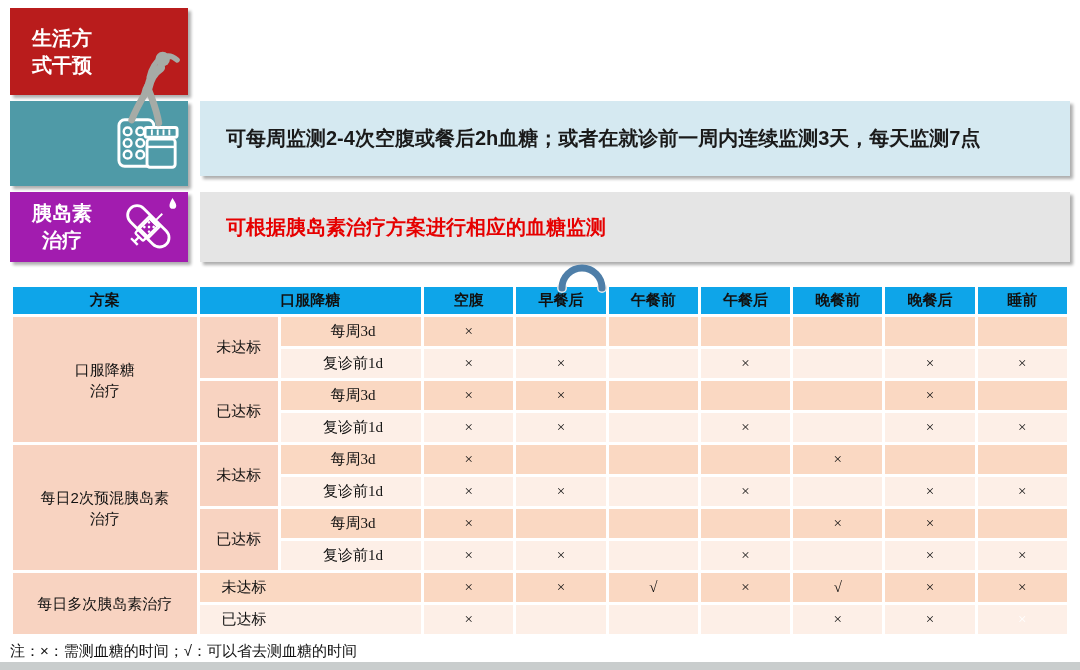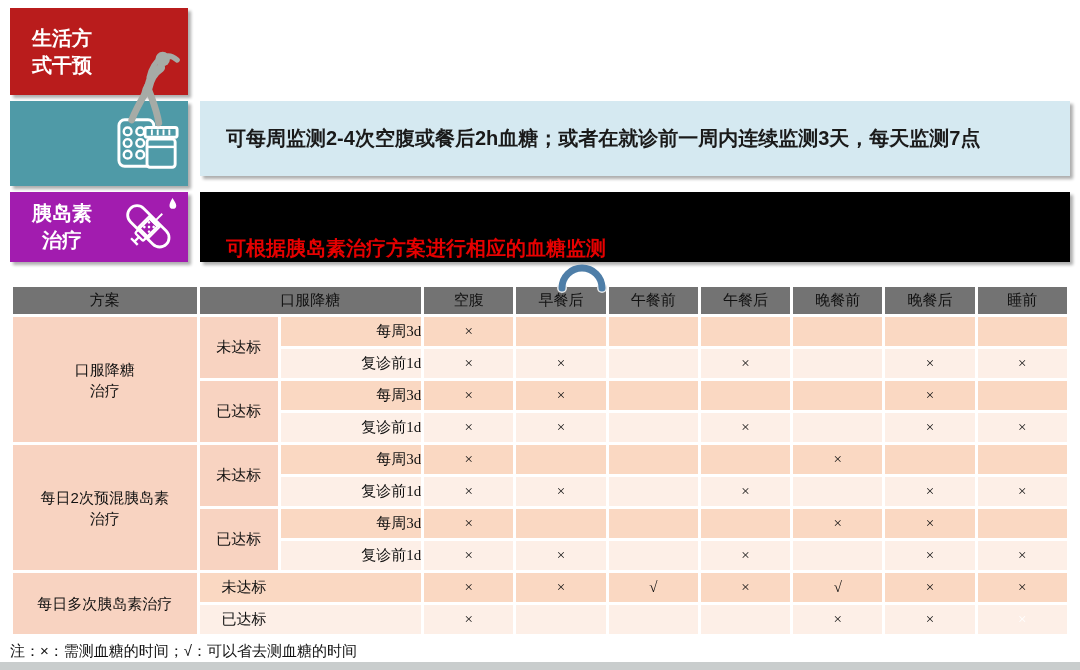--- a/index.html
+++ b/index.html
@@ -13,42 +13,42 @@
                box-shadow:3px 3px 3px rgba(0,0,0,0.32); }
   .label-box .pre { white-space:pre-line; text-align:center; display:inline-block; }
   .box-green { background:#b91c1c; height:87px; }
   .box-teal  { background:#4F9AA7; height:85px; }
   .box-red   { background:#a21caf; height:70px; }
   .desc-box { flex:1; display:flex; align-items:center; padding:0 26px;
               font-size:20px; font-weight:bold; color:#1a1a1a;
               box-shadow:3px 3px 3px rgba(0,0,0,0.32); }
   .bg-cream { background:#E9EDD7; height:87px; }
   .bg-blue  { background:#D5E9F1; height:75px; }
-  .bg-peach { background:#000000; height:70px;align-items:flex-end; }
+  .bg-peach { background:#e5e5e5; height:70px; }
   .red-text { color:#E60000; }
 
   .icon-slot { position:absolute; }
   .ex-icon    { right:6px;  bottom:-38px; z-index:3; }
   .pill-icon  { right:8px;  top:50%; transform:translateY(-50%); }
   .syr-icon   { right:8px;  top:50%; transform:translateY(-50%); }
 
   
   .arc-icon { position:absolute; left:551px; top:248px; z-index:4; }
 
   
   .tbl-wrap { margin-top:22px; }
   table { border-collapse:separate; border-spacing:3px; width:1060px; table-layout:fixed; }
   th, td { padding:0; text-align:center; font-size:15px; color:#111; overflow:hidden; }
-  th { background:#737373; height:27px; font-weight:normal; }
+  th { background:#0ea5e9; height:27px; font-weight:bold; }
   td { height:29px; }
   .c-dark  { background:#FAD8C2; }
   .c-light { background:#FDEFE7; }
   .c-span  { background:#F8D3C1; }
   .c-name  { white-space:pre-line; line-height:1.4; }
-  .c-sub   { text-align:right; padding-left:4px; font-family:"Liberation Serif","DejaVu Serif",serif; }
+  .c-sub   { text-align:center; padding-left:4px; font-family:"Liberation Serif","DejaVu Serif",serif; }
   .c-wide  { text-align:left; padding-left:22px; }
   .mark    { font-family:"Liberation Serif","DejaVu Serif",serif; font-size:15px; }
   .wm      { color:#ffffff; }
 
   .note { width:1060px; font-size:15px; color:#111; margin-top:5px; }
 
   .bottom-bar { position:absolute; left:0; bottom:0; width:1080px; height:8px; background:#C9CDCD; }
   svg { display:block; }
 </style>
 </head>

